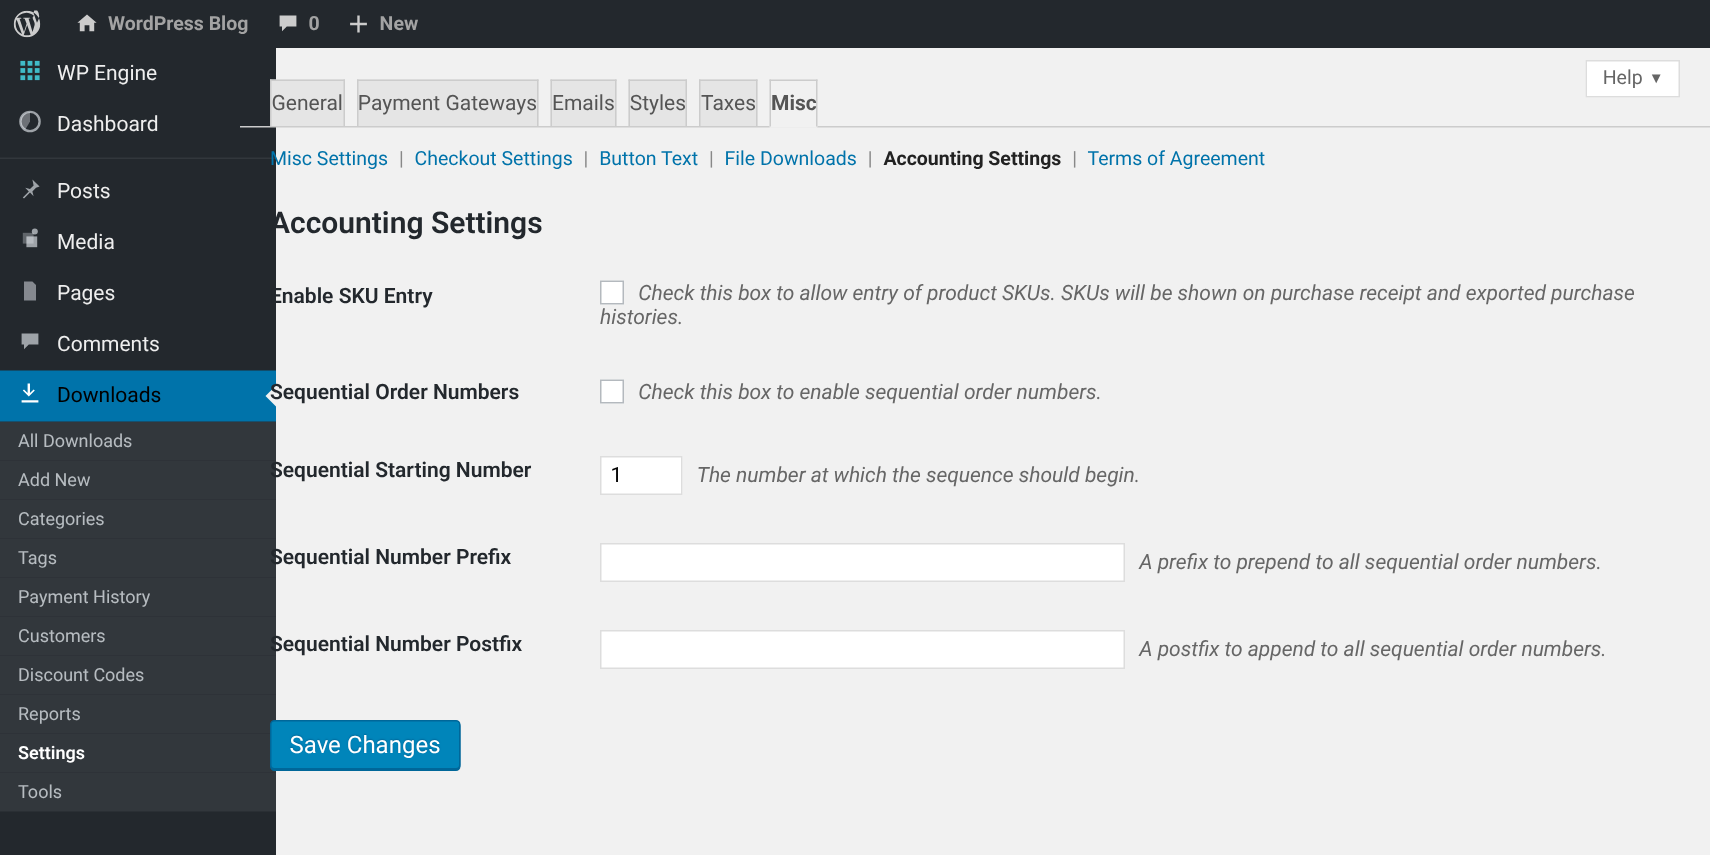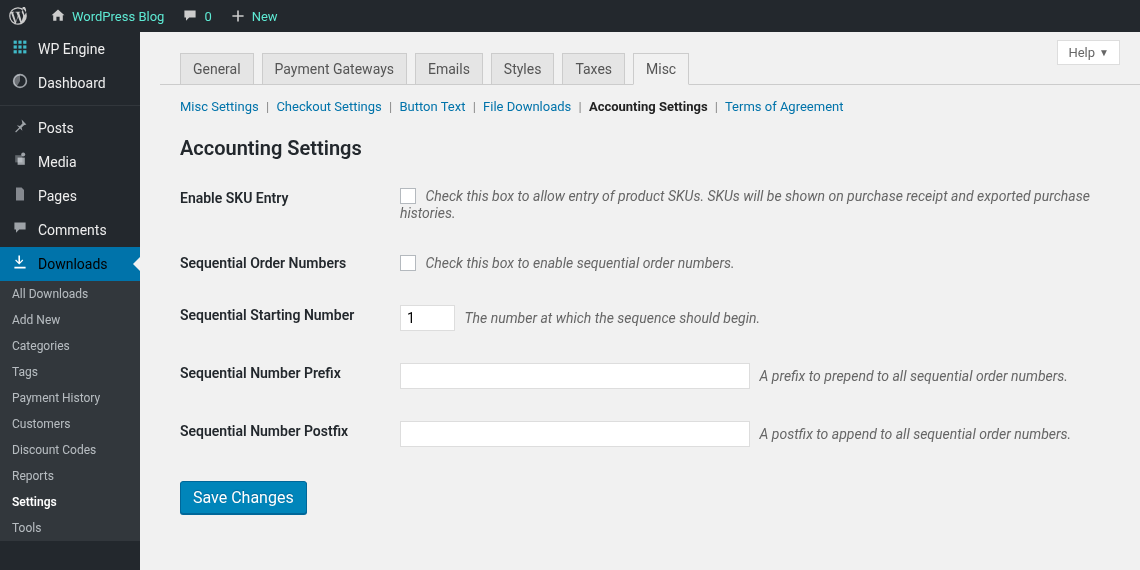--- a/index.html
+++ b/index.html
@@ -1,42 +1,42 @@
 <!DOCTYPE html>
 <html><head>
 <meta charset="utf-8">
 <style>
   * { margin:0; padding:0; box-sizing:border-box; font-family:-apple-system,BlinkMacSystemFont,"Segoe UI",Roboto,Helvetica,Arial,sans-serif; }
   body { width:1140px; height:570px; background:#f1f1f1; color:#444; overflow:hidden; }
 
   
-  #topbar { position:fixed; top:0; left:0; right:0; height:32px; background:#23282d; color:#5eead4; display:flex; align-items:center; font-size:13px; z-index:200; }
+  #topbar { position:fixed; top:0; left:0; right:0; height:32px; background:#23282d; color:#a3a3a3; display:flex; align-items:center; font-size:13px; z-index:200;font-weight:bold; }
   #topbar .tb-item { display:flex; align-items:center; padding:0 8px; height:32px; cursor:pointer; }
   #topbar .ico { width:20px; height:20px; display:inline-flex; align-items:center; justify-content:center; font-size:16px; margin-right:4px; }
 
   
-  #adminmenu { position:fixed; top:32px; left:0; bottom:0; width:140px; background:#23282d; color:#eee; font-size:14px; overflow-y:auto; }
+  #adminmenu { position:fixed; top:32px; left:0; bottom:0; width:184px; background:#23282d; color:#eee; font-size:14px; overflow-y:auto; }
   .m-item { display:flex; align-items:center; height:34px; padding:0 10px; color:#eee; cursor:pointer; }
   .m-item .ico { width:20px; text-align:center; margin-right:8px; color:rgba(240,245,250,.6); font-size:16px; }
   .m-item.active { background:#0073aa; color:#000000; position:relative; }
   .m-item.active .ico { color:#fff; }
   .m-item.active::after { content:""; position:absolute; right:-1px; top:50%; transform:translateY(-50%); border:8px solid transparent; border-right-color:#f1f1f1; }
   .sm-item { padding:6px 12px; font-size:12px; color:rgba(240,245,250,.7); background:#32373c; cursor:pointer; }
   .sm-item.current { color:#fff; font-weight:600; }
   .menu-sep { border-top:1px solid #32373c; margin:5px 0; }
 
   
   #main { margin-left:160px; margin-top:32px; padding:0; position:relative; }
   #helpwrap { position:absolute; top:8px; right:20px; }
   #helpbtn { border:1px solid #ddd; background:#fff; color:#666; font-size:13px; padding:4px 10px; cursor:pointer; display:flex; align-items:center; }
   #helpbtn .car { margin-left:4px; font-size:10px; }
 
   .tabwrap { padding:20px 20px 0 20px; border-bottom:1px solid #ccc; margin-right:0; }
-  .tab { display:inline-block; border:1px solid #ccc; border-bottom:none; background:#e5e5e5; color:#555; padding:7px 12px; font-size:14px; margin-right:4px; cursor:pointer; position:relative; top:1px; }
-  .tab.active { background:#f1f1f1; border-bottom:1px solid #f1f1f1; font-weight:400; }
+  .tab { display:inline-block; border:1px solid #ccc; border-bottom:none; background:#e5e5e5; color:#555; padding:7px 0; font-size:14px; margin-right:4px; cursor:pointer; position:relative; top:1px; }
+  .tab.active { background:#f1f1f1; border-bottom:1px solid #f1f1f1; font-weight:700; }
 
   .subnav { padding:14px 20px 4px; font-size:13px; color:#555; }
   .subnav a { color:#0073aa; text-decoration:none; }
   .subnav .cur { color:#222; font-weight:700; }
   .subnav .bar { color:#888; margin:0 4px; }
 
   h2.sect { font-size:20px; font-weight:600; color:#23282d; padding:18px 20px 4px; }
 
   table.form { border-collapse:collapse; margin:8px 20px; }
   table.form th { text-align:left; vertical-align:top; font-size:14px; font-weight:600; color:#23282d; padding:18px 10px 18px 0; width:220px;margin-left:38px; }

